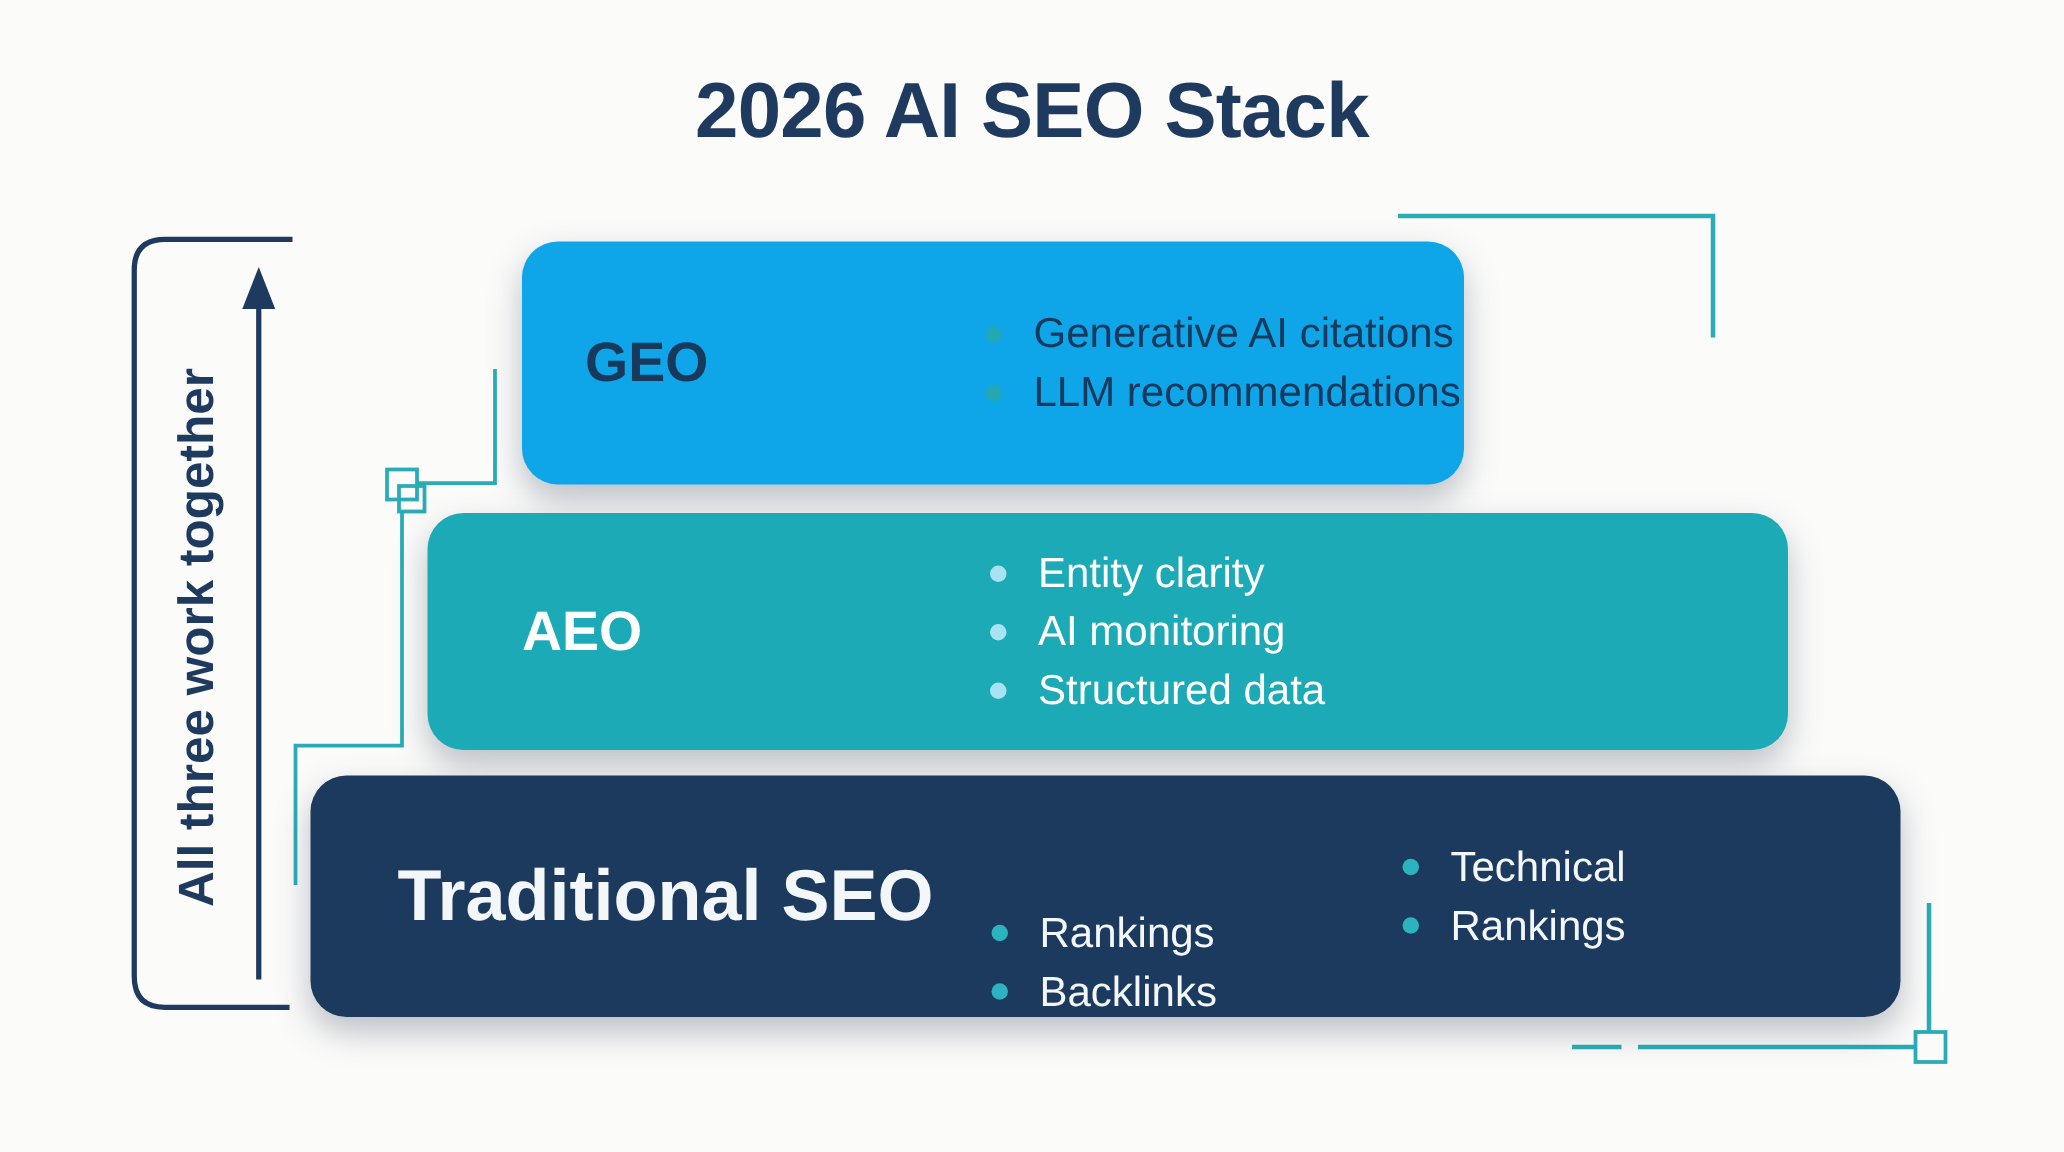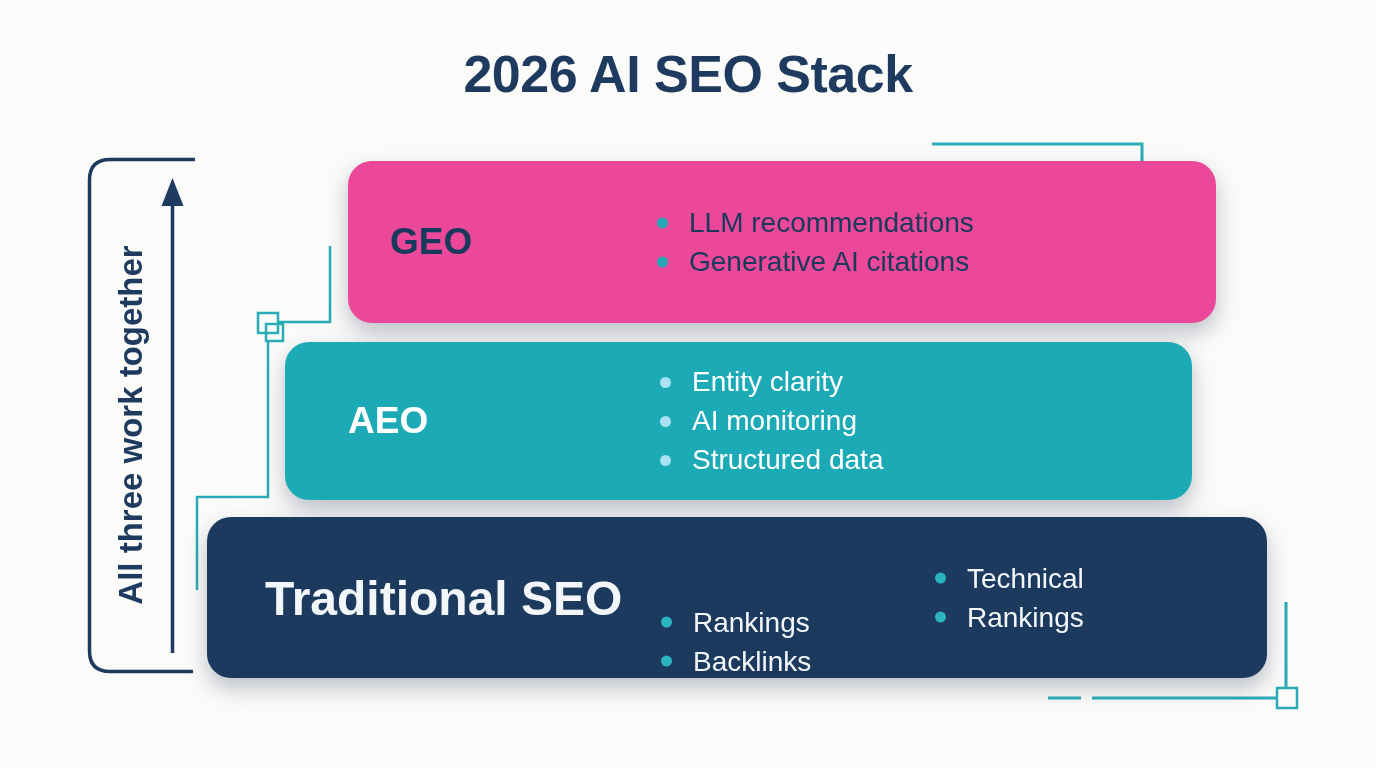--- a/index.html
+++ b/index.html
@@ -33,22 +33,22 @@
     font-weight:700;
     color:#1e3a5f;
   }
 
   .box{
     position:absolute;
     border-radius:24px;
     box-shadow:0 10px 22px rgba(70,80,100,0.35);
   }
   .box-geo{
-    left:348px;top:161px;width:868px;height:162px;
-    background:#ec4899;
+    left:348px;top:161px;width:628px;height:162px;
+    background:#0ea5e9;
     color:#17395c;
   }
   .box-aeo{
     left:285px;top:342px;width:907px;height:158px;
     background:#1caab6;
     color:#ffffff;
   }
   .box-trad{
     left:207px;top:517px;width:1060px;height:161px;
     background:#1c3a5e;
@@ -121,25 +121,25 @@
     <line x1="1048" y1="698" x2="1081" y2="698" stroke="#2aabb5" stroke-width="3"></line>
   </svg>
 
   <div class="vertical-label">All three work together</div>
 
   <section class="box box-geo">
     <div class="box-label">GEO</div>
     <ul class="bullets">
       <li class="bullet">
         <span class="dot"></span>
-        <span class="bullet-text">LLM recommendations</span>
+        <span class="bullet-text">Generative AI citations</span>
       </li>
       <li class="bullet">
         <span class="dot"></span>
-        <span class="bullet-text">Generative AI citations</span>
+        <span class="bullet-text">LLM recommendations</span>
       </li>
     </ul>
   </section>
 
   <section class="box box-aeo">
     <div class="box-label">AEO</div>
     <ul class="bullets">
       <li class="bullet">
         <span class="dot"></span>
         <span class="bullet-text">Entity clarity</span>

